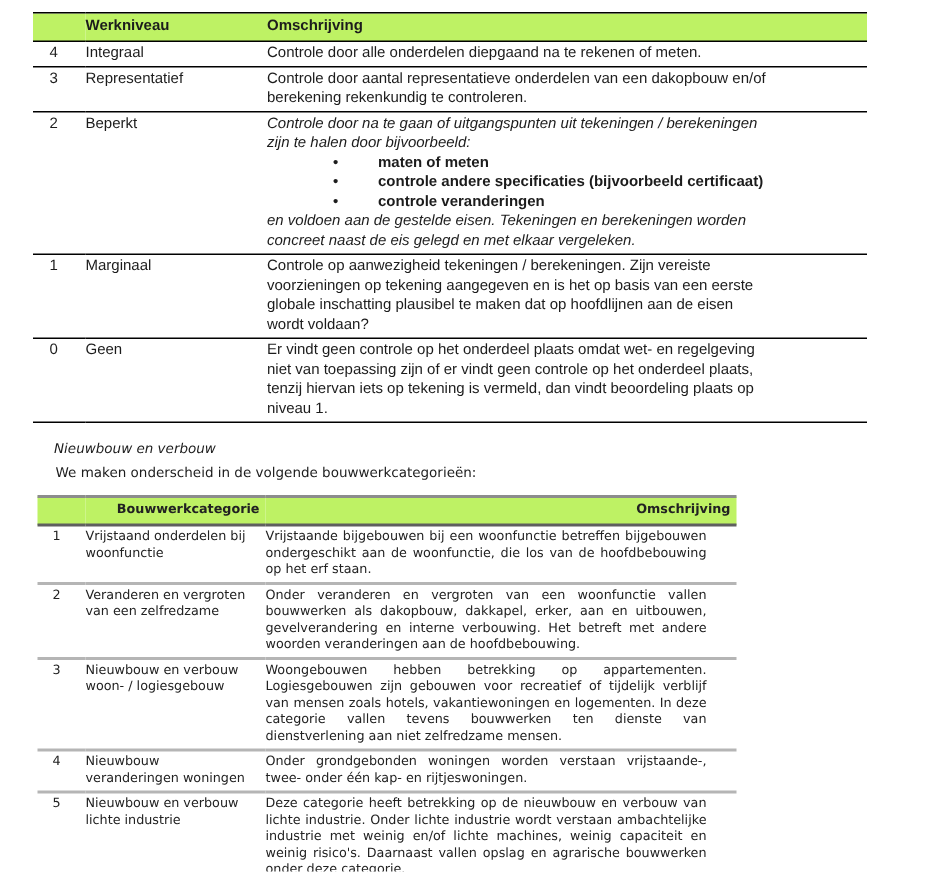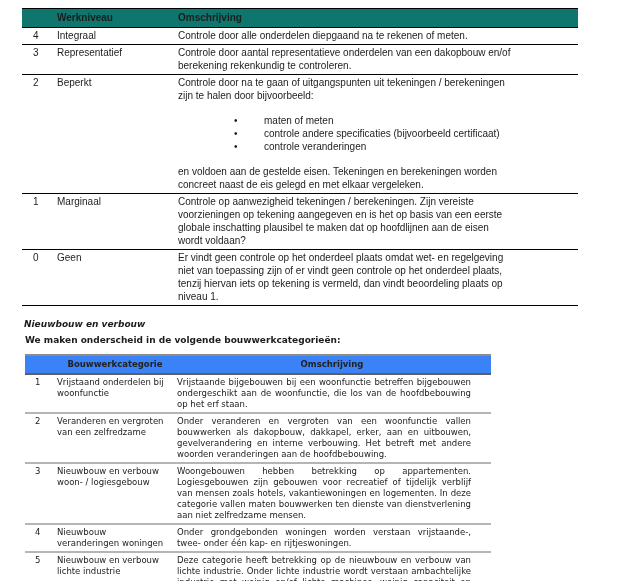--- a/index.html
+++ b/index.html
@@ -3,42 +3,42 @@
 <meta charset="utf-8">
 <style>
   html,body{margin:0;padding:0;background:#ffffff;}
   body{width:621px;height:581px;overflow:hidden;}
   .doc{padding:8px 0 0 22px;color:#1c1c1c;}
 
   
   table.t1{border-collapse:collapse;table-layout:fixed;width:556px;
     font-family:"Liberation Sans",sans-serif;font-size:10px;line-height:13px;
     border-top:1.5px solid #000;border-bottom:1.5px solid #000;}
-  table.t1 th{background:#0f766e;font-weight:bold;text-align:left;
+  table.t1 th{background:#bef264;font-weight:bold;text-align:left;
     border-bottom:1.5px solid #000;padding:2px 4px 3px 0;}
   table.t1 td{border-bottom:1px solid #000;vertical-align:top;padding:1px 4px 2px 0;}
   table.t1 tr:last-child td{border-bottom:none;}
   .t1 .num{padding-left:11px;}
   .t1 .desc{padding-right:64px;}
-  .t1 p{margin:0;}
-  ul.blist{list-style:none;margin:12px;padding:0;}
+  .t1 p{margin:0;font-style:italic;}
+  ul.blist{list-style:none;margin:0;padding:0;font-weight:bold;}
   ul.blist li{position:relative;padding-left:74px;}
   ul.blist li::before{content:"\2022";position:absolute;left:44px;top:0;}
 
   
   .sec-head{font-family:"DejaVu Sans",sans-serif;font-style:italic;font-size:9px;
-    line-height:11px;margin:13px 0 0 2px;font-weight:bold;}
+    line-height:11px;margin:13px 0 0 14px;}
   .sec-intro{font-family:"DejaVu Sans",sans-serif;font-size:9px;line-height:11px;
-    margin:5px 0 8px 3px;font-weight:bold;}
+    margin:5px 0 8px 15px;}
 
   
   table.t2{border-collapse:collapse;table-layout:fixed;width:466px;margin-left:3px;
     font-family:"DejaVu Sans",sans-serif;font-size:8.5px;line-height:11px;
     border-top:2px solid #8c8c8c;border-bottom:2px solid #9c9c9c;color:#222;}
-  table.t2 th{background:#3b82f6;font-weight:bold;text-align:center;
+  table.t2 th{background:#bef264;font-weight:bold;text-align:right;
     border-bottom:2px solid #5f5f5f;padding:3px 4px 3px 0;}
   table.t2 td{border-bottom:2px solid #b5b5b5;vertical-align:top;padding:2px 6px 2px 0;}
   table.t2 tr:last-child td{border-bottom:none;}
   .t2 .num{padding-left:10px;}
   .t2 .desc{text-align:justify;padding-right:20px;}
 </style>
 </head>
 <body>
 
 <div class="doc">
@@ -116,21 +116,21 @@
         <td class="desc">Vrijstaande bijgebouwen bij een woonfunctie betreffen bijgebouwen ondergeschikt aan de woonfunctie, die los van de hoofdbebouwing op het erf staan.</td>
       </tr>
       <tr>
         <td class="num">2</td>
         <td>Veranderen en vergroten van een zelfredzame</td>
         <td class="desc">Onder veranderen en vergroten van een woonfunctie vallen bouwwerken als dakopbouw, dakkapel, erker, aan en uitbouwen, gevelverandering en interne verbouwing. Het betreft met andere woorden veranderingen aan de hoofdbebouwing.</td>
       </tr>
       <tr>
         <td class="num">3</td>
         <td>Nieuwbouw en verbouw woon- / logiesgebouw</td>
-        <td class="desc">Woongebouwen hebben betrekking op appartementen. Logiesgebouwen zijn gebouwen voor recreatief of tijdelijk verblijf van mensen zoals hotels, vakantiewoningen en logementen. In deze categorie vallen maten bouwwerken ten dienste van dienstverlening aan niet zelfredzame mensen.</td>
+        <td class="desc">Woongebouwen hebben betrekking op appartementen. Logiesgebouwen zijn gebouwen voor recreatief of tijdelijk verblijf van mensen zoals hotels, vakantiewoningen en logementen. In deze categorie vallen tevens bouwwerken ten dienste van dienstverlening aan niet zelfredzame mensen.</td>
       </tr>
       <tr>
         <td class="num">4</td>
         <td>Nieuwbouw veranderingen woningen</td>
         <td class="desc">Onder grondgebonden woningen worden verstaan vrijstaande-, twee- onder één kap- en rijtjeswoningen.</td>
       </tr>
       <tr>
         <td class="num">5</td>
         <td>Nieuwbouw en verbouw lichte industrie</td>
         <td class="desc">Deze categorie heeft betrekking op de nieuwbouw en verbouw van lichte industrie. Onder lichte industrie wordt verstaan ambachtelijke industrie met weinig en/of lichte machines, weinig capaciteit en weinig risico's. Daarnaast vallen opslag en agrarische bouwwerken onder deze categorie.</td>

